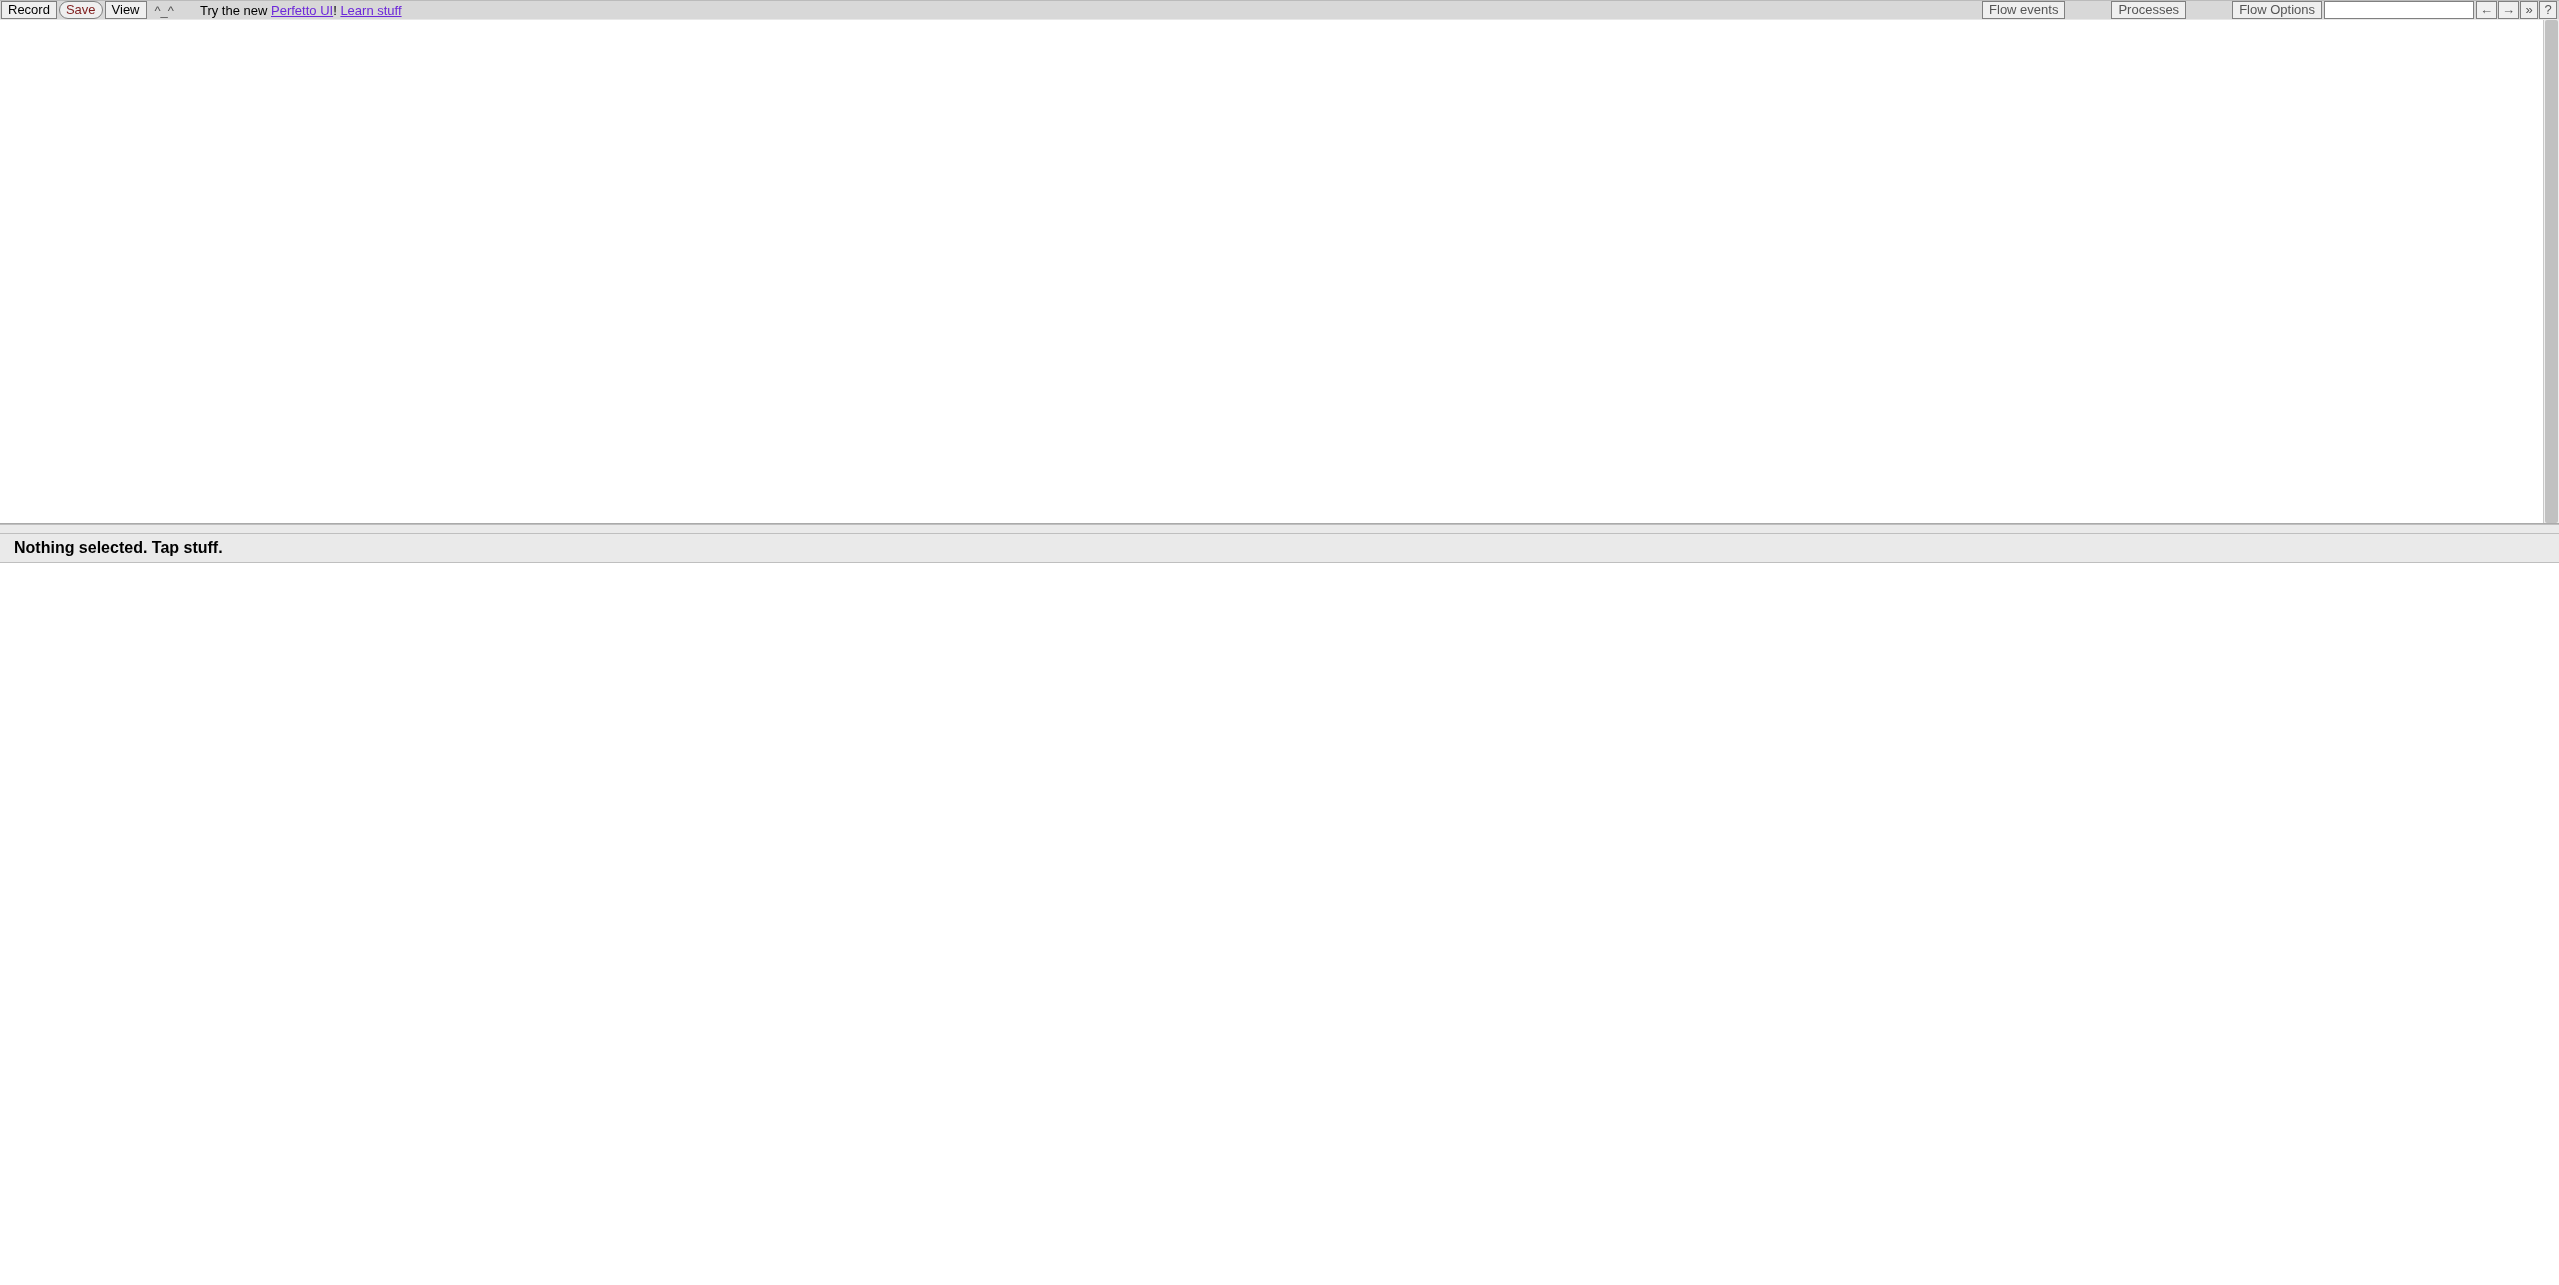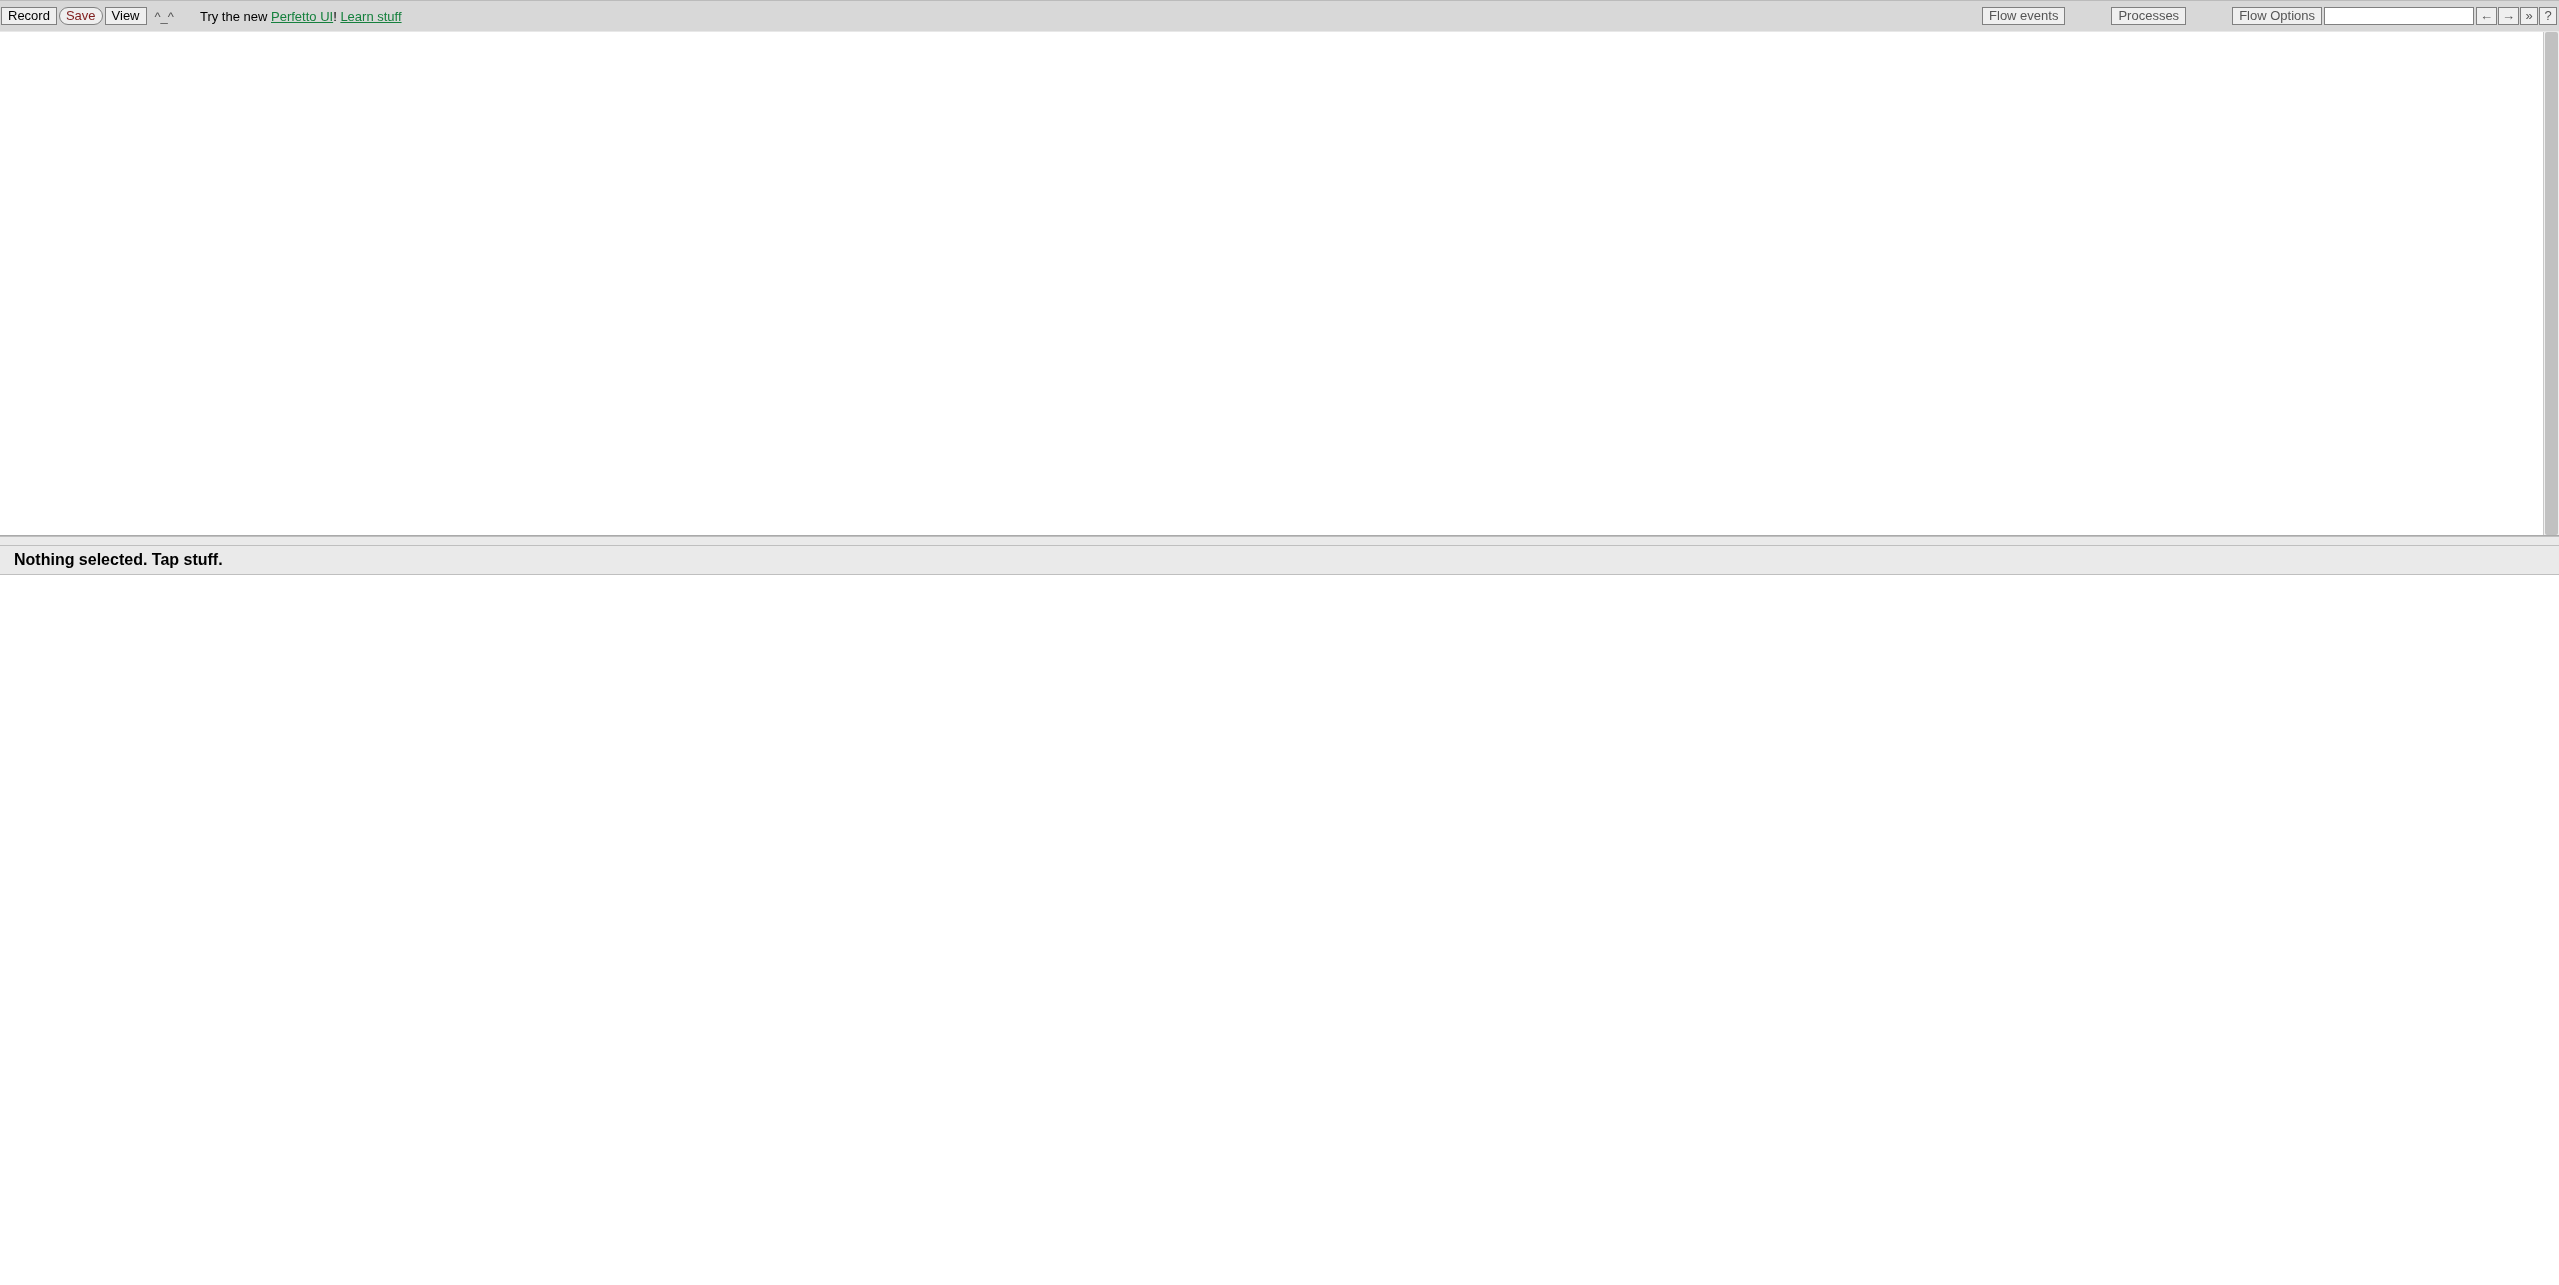--- a/index.html
+++ b/index.html
@@ -6,21 +6,21 @@
     html, body { width: 100%; height: 100%; font-family: Arial, Helvetica, sans-serif; font-size: 13px; overflow: hidden; }
     body { display: flex; flex-direction: column; background: #fff; }
 
     
     .toolbar {
       display: flex;
       align-items: center;
       background: #d8d8d8;
       border-top: 1px solid #bbb;
       border-bottom: 1px solid #e8e8e8;
-      height: 32px;
+      height: 20px;
       width: 100%;
       padding: 0 1px;
     }
     .toolbar .btn {
       background: #efefef;
       border: 1px solid #808080;
       padding: 1px 6px;
       font-size: 13px;
       font-family: inherit;
       color: #000;
@@ -53,21 +53,21 @@
       font-size: 13px;
     }
     .promo {
       padding: 0 20px;
       color: #000;
       font-size: 13px;
       display: inline-flex;
       align-items: center;
       white-space: pre;
     }
-    .promo a { color: #15803d; text-decoration: underline; }
+    .promo a { color: #6d28d9; text-decoration: underline; }
     .spacer { flex: 1 1 auto; }
     .right-group { display: flex; align-items: center; }
     .search-input {
       background: #fff;
       border: 1px solid #808080;
       height: 18px;
       width: 150px;
       padding: 1px 3px;
       font-size: 13px;
       margin-right: 2px;

